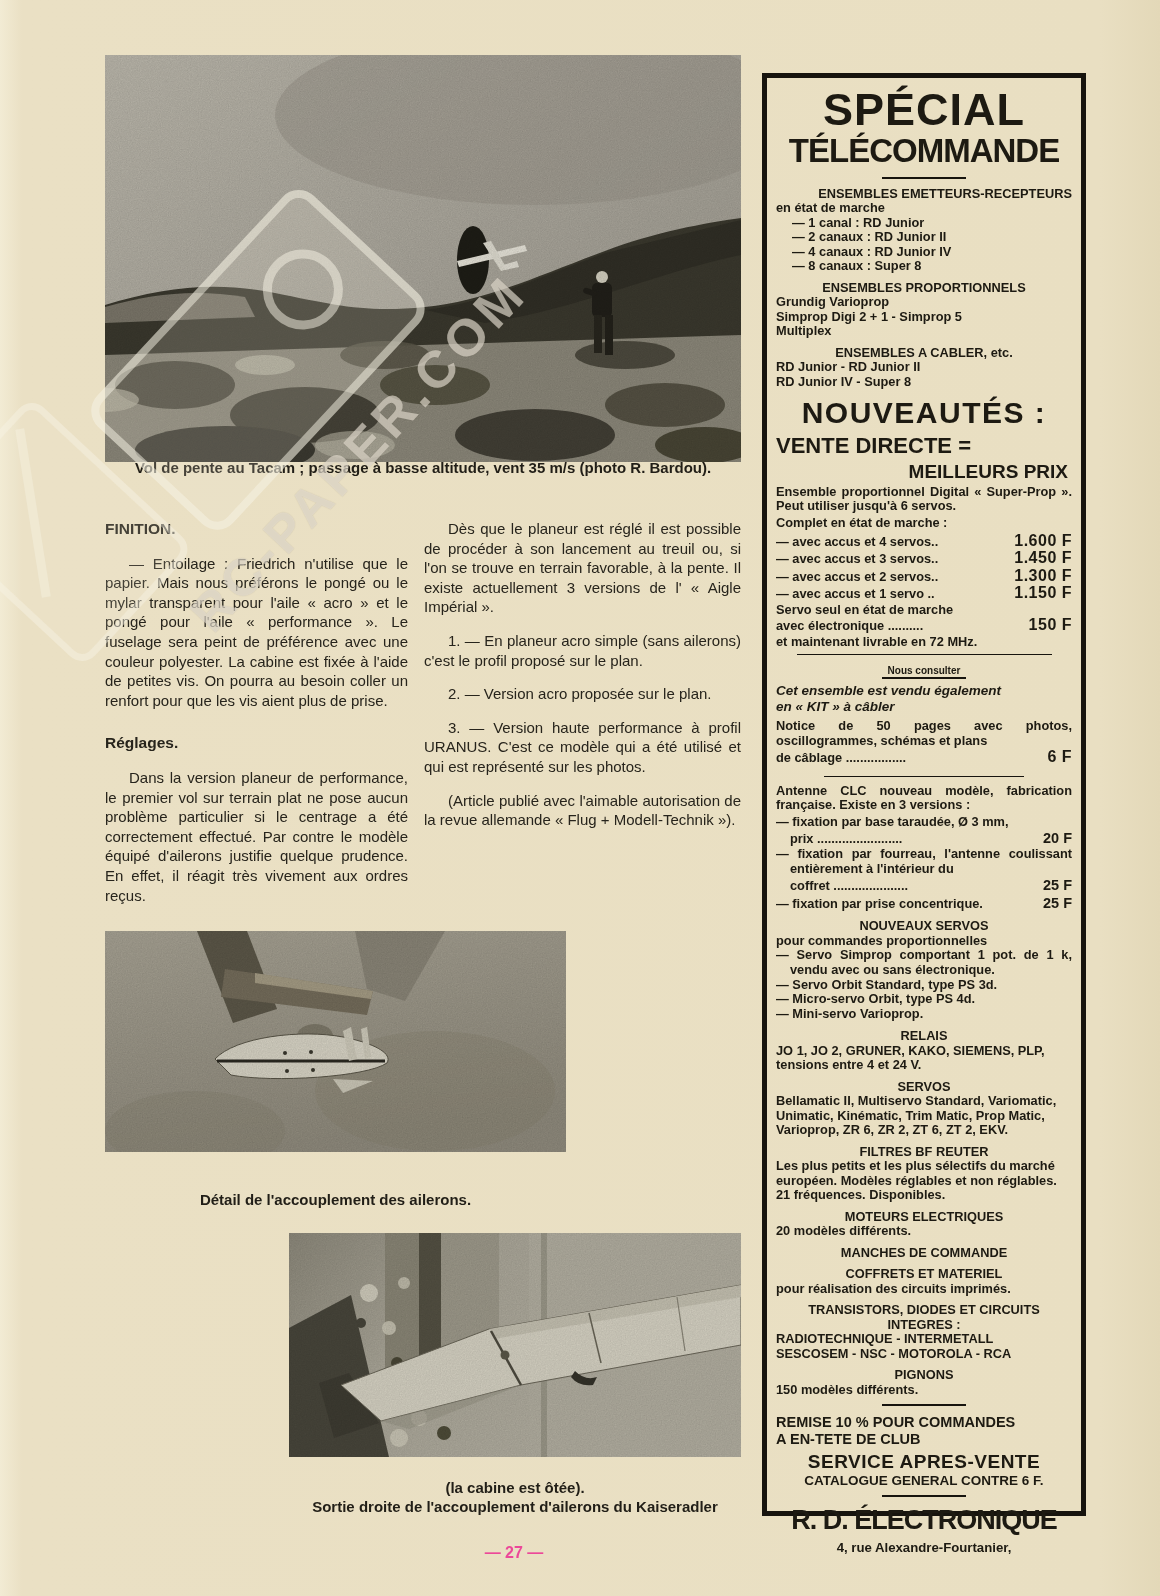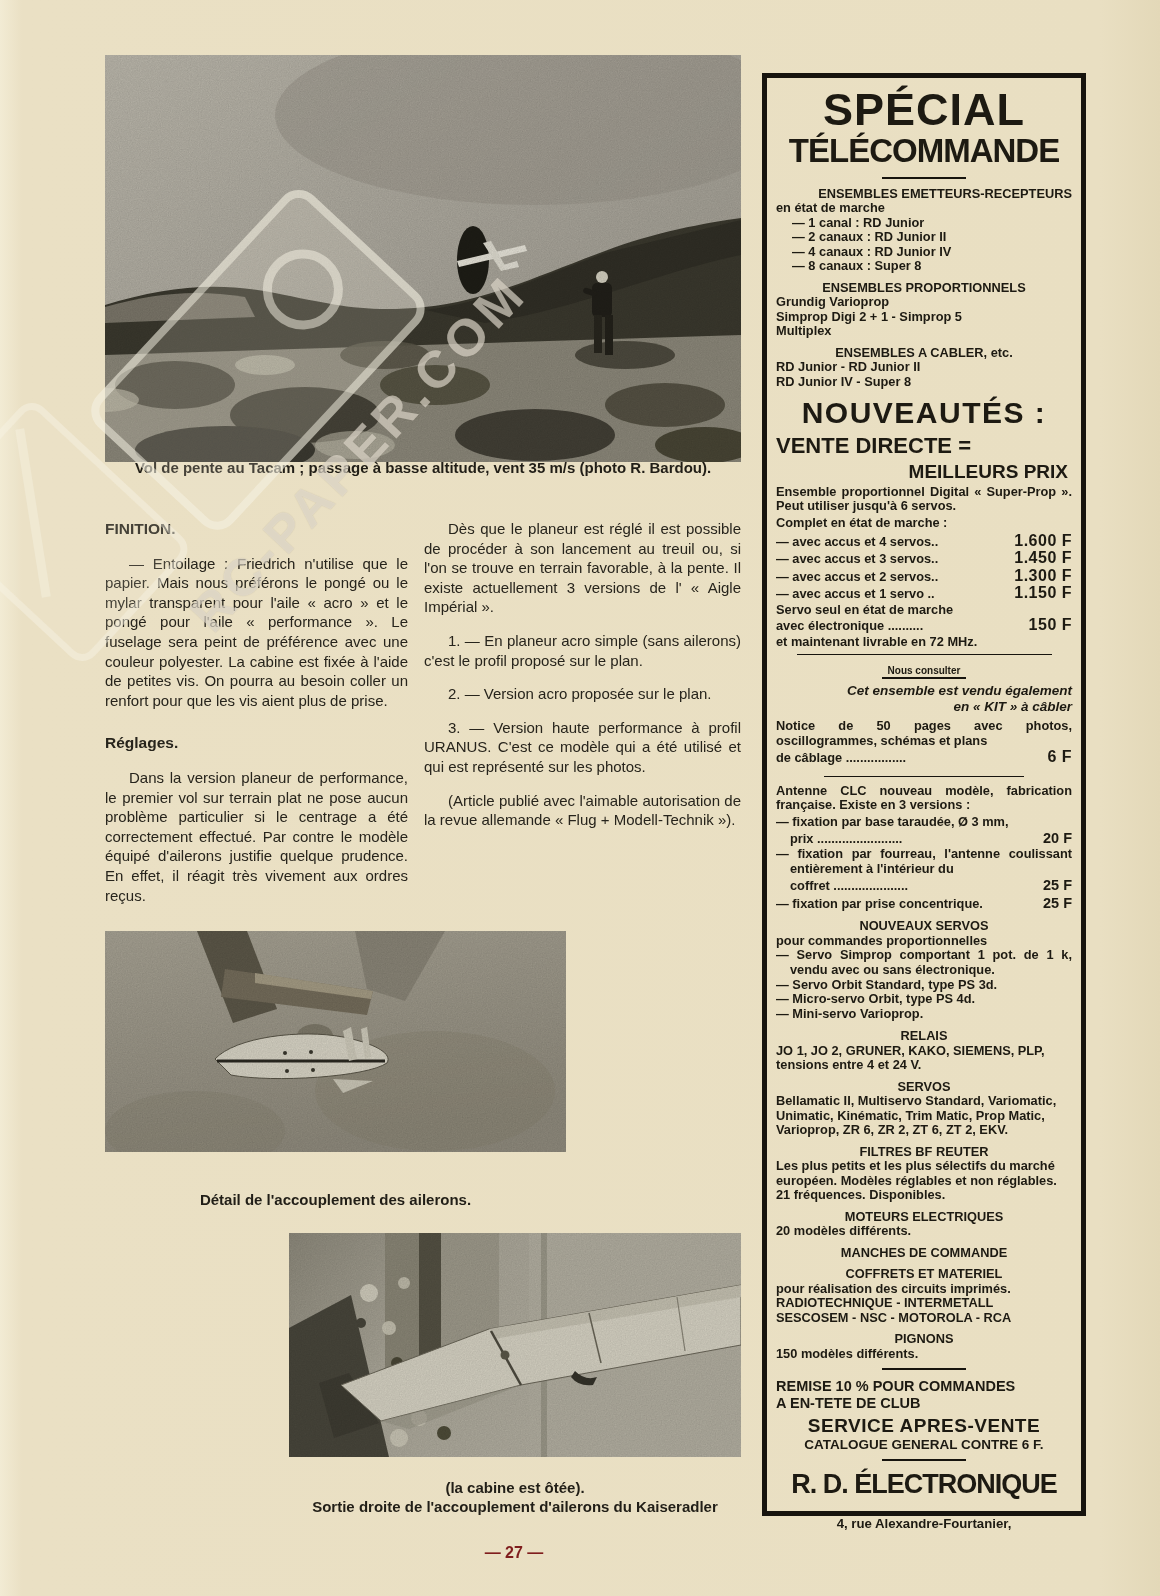--- a/index.html
+++ b/index.html
@@ -36,28 +36,28 @@
   .adb{font-size:12.8px;font-weight:700;line-height:14.8px;text-align:justify;}
   .hang{padding-left:14px;text-indent:-14px;}
   .nouveautes{font-size:30px;font-weight:800;letter-spacing:1.5px;text-align:center;line-height:1.05;margin-top:8px;}
   .vente{font-size:22px;font-weight:700;margin-top:4px;}
   .meilleurs{font-size:19px;font-weight:700;text-align:right;padding-right:4px;margin-top:2px;}
   .prow{display:flex;justify-content:space-between;align-items:baseline;font-size:12.8px;font-weight:700;line-height:16.5px;}
   .prow .pr{font-size:16px;font-weight:800;letter-spacing:0.5px;white-space:nowrap;}
   .prow .pr2{font-size:14.5px;font-weight:800;white-space:nowrap;}
   .nous{text-align:center;margin-top:2px;}
   .nous span{display:inline-block;font-size:10px;font-weight:700;border-bottom:2px solid #17140e;padding:0 6px 1px 6px;}
-  .ital{font-size:13.5px;font-weight:600;font-style:italic;text-align:right;line-height:16px;}
+  .ital{font-size:13.5px;font-weight:600;font-style:italic;text-align:left;line-height:16px;}
   .service{font-size:19px;font-weight:700;text-align:center;margin-top:3px;letter-spacing:0.5px;}
   .catalogue{font-size:13.5px;font-weight:700;text-align:center;white-space:nowrap;}
   .company{font-size:27px;font-weight:700;text-align:center;letter-spacing:-1px;white-space:nowrap;line-height:1.15;}
   .addr{font-size:13.2px;font-weight:700;text-align:center;line-height:16px;}
   .gap2{margin-top:2px;}.gap4{margin-top:4px;}
   
-  .pagenum{position:absolute;left:0;top:1544px;width:1028px;text-align:center;font-size:16px;font-weight:600;color:#7f1d1d;z-index:2;}
+  .pagenum{position:absolute;left:0;top:1544px;width:1028px;text-align:center;font-size:16px;font-weight:600;color:#ec4899;z-index:2;}
   
   .wm{position:absolute;left:-35px;top:175px;width:640px;height:420px;transform:rotate(-47deg);
       display:flex;flex-direction:column;align-items:center;justify-content:center;z-index:4;pointer-events:none;}
   .wm-tx{width:300px;height:170px;border:8px solid rgba(248,243,229,0.5);border-radius:22px;
       background:rgba(240,234,218,0.18);position:relative;}
   .wm-tx .spk{position:absolute;right:28px;top:30px;width:62px;height:62px;border:9px solid rgba(248,243,229,0.5);border-radius:50%;}
   .wm-tx .ant{position:absolute;left:-120px;top:-60px;width:9px;height:170px;background:rgba(248,243,229,0.45);transform:rotate(38deg);}
   .wm-text{margin-top:14px;font-size:52px;font-weight:800;letter-spacing:5px;color:rgba(247,241,227,0.55);
       text-shadow:0 0 1px rgba(110,104,90,0.35);white-space:nowrap;}
   .wm2{position:absolute;left:-25px;top:420px;width:150px;height:210px;transform:rotate(-47deg);
@@ -328,35 +328,36 @@
   <div class="adl">Les plus petits et les plus sélectifs du marché européen. Modèles réglables et non réglables. 21 fréquences. Disponibles.</div>
 
   <div class="adh">MOTEURS ELECTRIQUES</div>
   <div class="adl">20 modèles différents.</div>
 
   <div class="adh">MANCHES DE COMMANDE</div>
 
   <div class="adh">COFFRETS ET MATERIEL</div>
   <div class="adl">pour réalisation des circuits imprimés.</div>
 
+  <div class="adh">TRANSISTORS, DIODES ET CIRCUITS INTEGRES :</div>
   <div class="adl">RADIOTECHNIQUE - INTERMETALL</div>
   <div class="adl">SESCOSEM - NSC - MOTOROLA - RCA</div>
 
   <div class="adh">PIGNONS</div>
   <div class="adl">150 modèles différents.</div>
 
   <div style="margin-top:auto;">
     <hr class="rule-s">
     <div class="adl" style="font-size:14.5px;line-height:17px;">REMISE 10 % POUR COMMANDES</div>
     <div class="adl" style="font-size:14.5px;line-height:17px;">A EN-TETE DE CLUB</div>
     <div class="service">SERVICE APRES-VENTE</div>
     <div class="catalogue">CATALOGUE GENERAL CONTRE 6 F.</div>
     <hr class="rule-s">
     <div class="company">R. D. ÉLECTRONIQUE</div>
-    <div class="addr" style="margin-top:16px;">4, rue Alexandre-Fourtanier,</div>
+    <div class="addr" style="margin-top:4px;">4, rue Alexandre-Fourtanier,</div>
 
   </div>
 </div>
 
 <div class="pagenum">— 27 —</div>
 
 <div class="wm">
   <div class="wm-tx">
     <div class="spk"></div>
     <div class="ant"></div>

